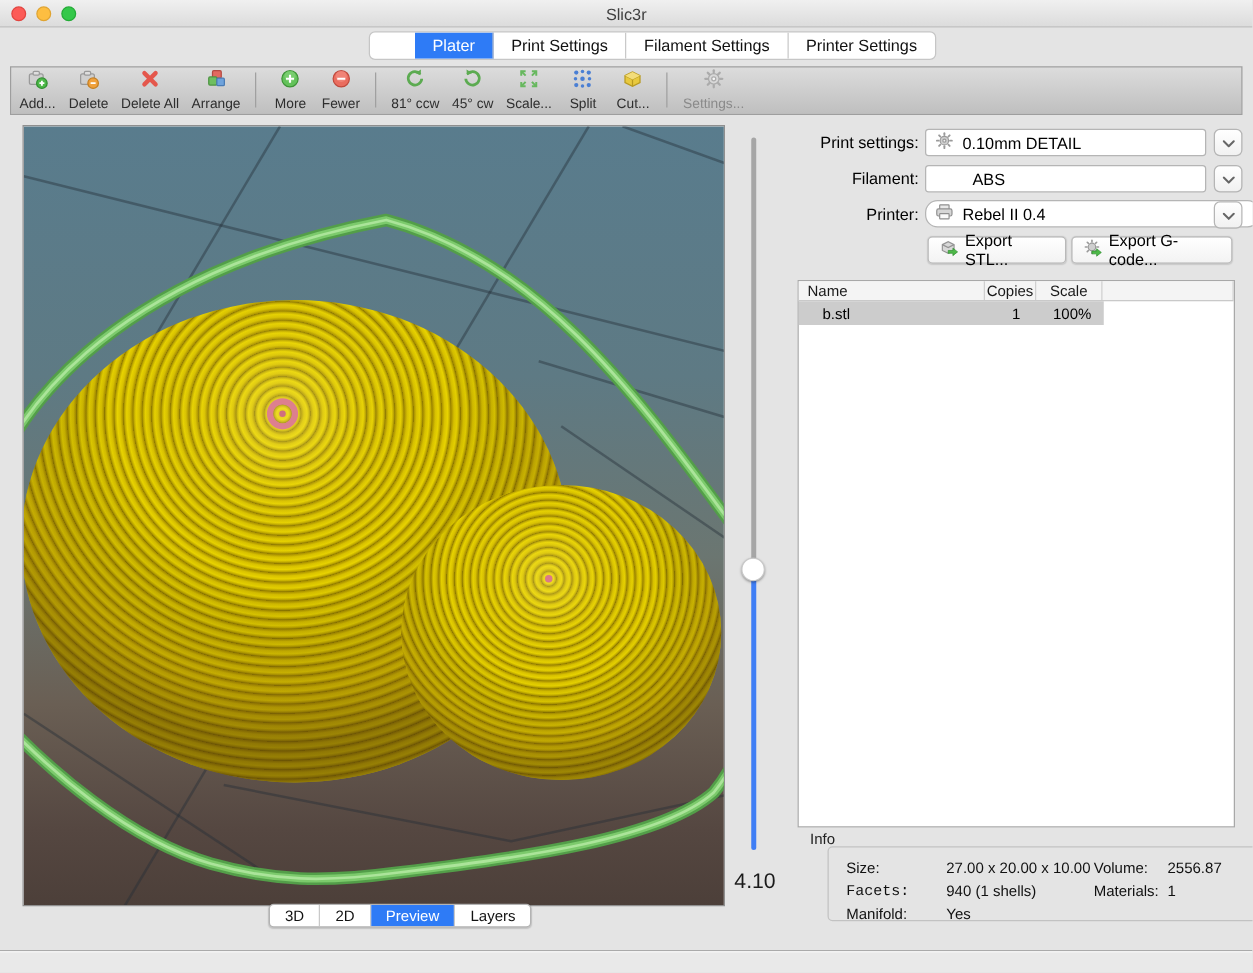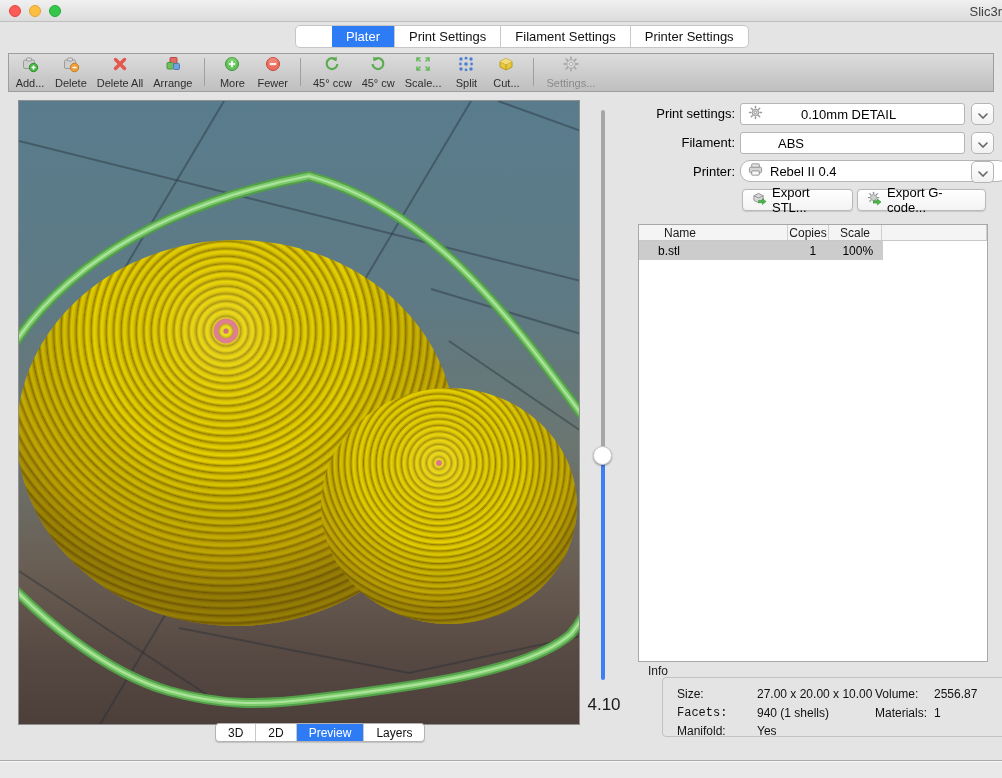--- a/index.html
+++ b/index.html
@@ -7,21 +7,21 @@
   body { font-family:"Liberation Sans","DejaVu Sans",sans-serif; background:#e4e4e4; position:relative; }
   .abs { position:absolute; }
 
   
   .titlebar { left:0; top:0; width:1002px; height:22px;
     background:linear-gradient(#f0f0f0,#dcdcdc); border-bottom:1px solid #bfbfbf; }
   .tl-dot { width:12px; height:12px; border-radius:50%; top:5px; }
   .tl-red { left:9px;  background:#fc5b57; border:0.5px solid #e2443f; }
   .tl-yel { left:29px; background:#fdbe41; border:0.5px solid #e0a431; }
   .tl-grn { left:49px; background:#34c84a; border:0.5px solid #23ab36; }
-  .win-title { left:0; right:0; top:4px; text-align:right; font-size:13px; color:#3e3e3e; }
+  .win-title { left:0; right:0; top:4px; text-align:center; font-size:13px; color:#3e3e3e; }
 
   
   .tabstrip { left:295px; top:25px; height:23px; display:flex; background:#ffffff;
     border:1px solid #c6c6c6; border-radius:5px; overflow:hidden;padding-left:36px; }
   .tab { padding:0 14px; font-size:13px; color:#111; display:flex; align-items:center;
     border-right:1px solid #c9c9c9; cursor:default; white-space:nowrap; }
   .tab:last-child { border-right:none; }
   .tab.sel { background:#2e7bf6; color:#fff; }
 
   
@@ -62,21 +62,21 @@
   .dropbtn { width:23px; height:22px; border:1px solid #b5b5b5; border-radius:5px;
     background:linear-gradient(#ffffff,#f1f1f1); display:flex; align-items:center; justify-content:center; }
   .pushbtn { height:22px; border:1px solid #b9b9b9; border-radius:4px;
     background:linear-gradient(#ffffff,#f3f3f3); display:flex; align-items:center; gap:5px;
     font-size:13px; color:#000; padding:0 9px; box-shadow:0 0.5px 1px rgba(0,0,0,.12); }
 
   
   .objtable { left:638px; top:224px; width:350px; height:438px; background:#ffffff; border:1px solid #a8a8a8; }
   .thead { display:flex; height:16px; background:#f4f4f4; border-bottom:1px solid #c9c9c9; font-size:12px; color:#1a1a1a; }
   .th { border-right:1px solid #cfcfcf; display:flex; align-items:center; }
-  .th.c1 { width:149px; padding-left:25px; }
+  .th.c1 { width:149px; padding-left:7px; }
   .th.c2 { width:41px; justify-content:center; }
   .th.c3 { width:53px; justify-content:center; }
   .th.c4 { flex:1; }
   .trow { display:flex; height:19px; font-size:12px; color:#000; align-items:center;padding-left:12px; }
   .trow.sel { background:#cccccc; width:244px; }
   .td.c1 { width:149px; padding-left:7px; }
   .td.c2 { width:41px; text-align:center; }
   .td.c3 { width:53px; text-align:center; }
 
   
@@ -164,21 +164,21 @@
     <span class="tlabel">Fewer</span>
   </div>
 
   <div class="tsep"></div>
 
   <div class="tool">
     <span><svg viewBox="0 0 18 18">
       <path d="M13.2 5.2 A5.4 5.4 0 1 0 14.4 9" fill="none" stroke="#5cab51" stroke-width="2.2"></path>
       <path d="M13.8 1.6 L13.4 6.2 L9.2 4.4 Z" fill="#5cab51"></path>
         </svg></span>
-    <span class="tlabel">45° ccw</span>
+    <span class="tlabel">81° ccw</span>
   </div>
 
   <div class="tool">
     <span><svg viewBox="0 0 18 18">
       <path d="M4.8 5.2 A5.4 5.4 0 1 1 3.6 9" fill="none" stroke="#5cab51" stroke-width="2.2"></path>
       <path d="M4.2 1.6 L4.6 6.2 L8.8 4.4 Z" fill="#5cab51"></path>
         </svg></span>
     <span class="tlabel">45° cw</span>
   </div>
 
@@ -335,21 +335,21 @@
 <div class="abs slider-value">4.10</div>
 
 <div class="abs segctrl">
   <div class="seg">3D</div>
   <div class="seg">2D</div>
   <div class="seg sel">Preview</div>
   <div class="seg">Layers</div>
 </div>
 
 <div class="abs fieldlabel" style="left:640px; top:106px;">Print settings:</div>
-<div class="abs combo" style="left:740px; top:103px; width:225px;gap:31px;">
+<div class="abs combo" style="left:740px; top:103px; width:225px;">
   <span class="cicon"><svg viewBox="0 0 16 16" width="15" height="15">
     <g stroke="#9a9a9a" fill="#cfcfcf">
           <circle cx="8" cy="8" r="3.6"></circle>
     <g stroke-width="1.6" stroke-linecap="round">
             <path d="M8 1.6 V3.2"></path>
             <path d="M8 12.8 V14.4"></path>
     <path d="M1.6 8 H3.2"></path>
             <path d="M12.8 8 H14.4"></path>
             <path d="M3.5 3.5 L4.6 4.6"></path>
             <path d="M11.4 11.4 L12.5 12.5"></path>

